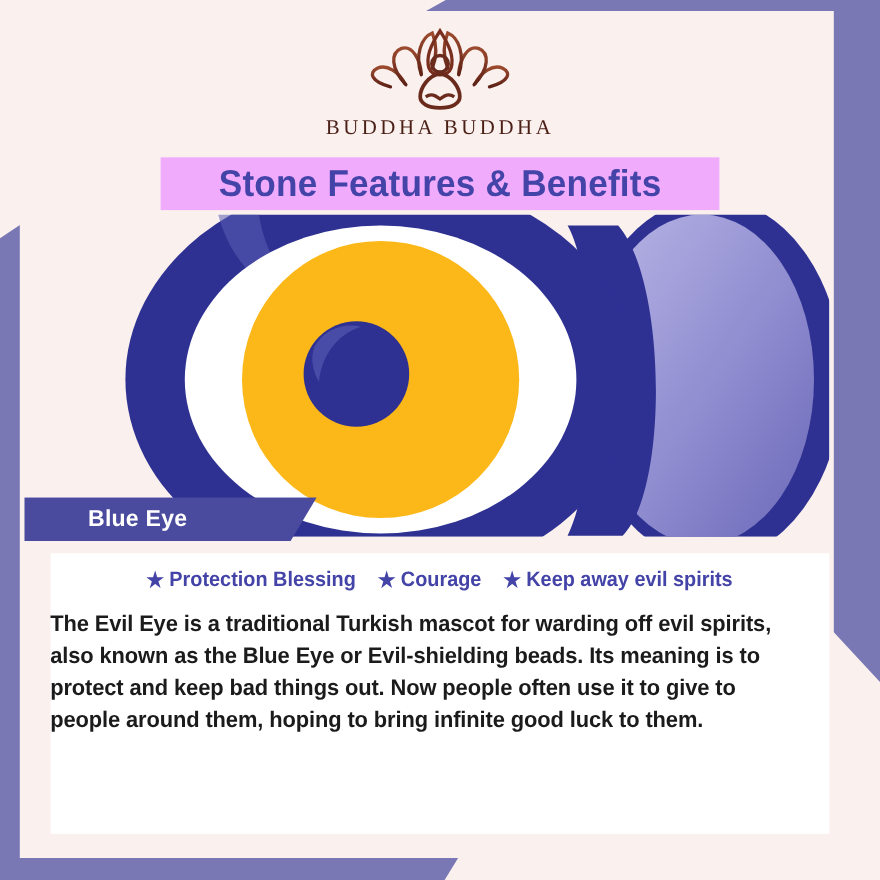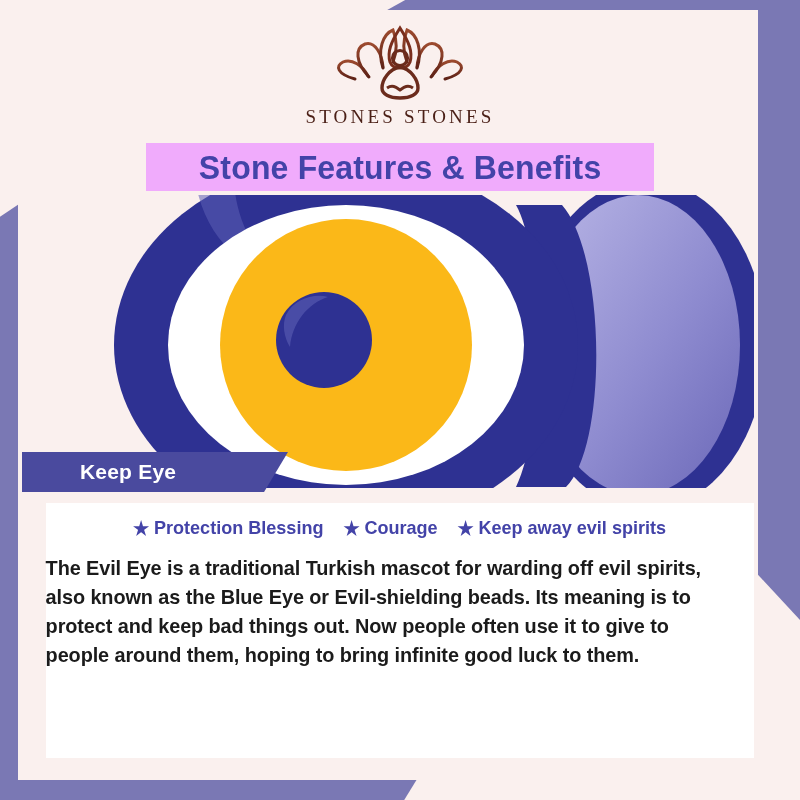--- a/index.html
+++ b/index.html
@@ -249,21 +249,21 @@
       </g>
 
       <path d="M75 6 C84 20 88 30 85 40 C82 48 68 48 65 40 C62 30 66 20 75 6 Z" fill="none" stroke="#7a2e1d" stroke-width="3"></path>
 
       <circle cx="75" cy="36" r="7.5" fill="none" stroke="#6b2b1c" stroke-width="3.2"></circle>
 
       <path d="M75 45 C64 47 57 58 57 66 C57 72 64 76 75 76 C86 76 93 72 93 66 C93 58 86 47 75 45 Z" fill="none" stroke="#6b2b1c" stroke-width="3.4"></path>
 
       <path d="M62 66 C68 62 72 66 75 68 C78 66 82 62 88 66" fill="none" stroke="#6b2b1c" stroke-width="3"></path>
     </svg>
-    <div class="logo-word">STONES STONES</div>
+    <div class="logo-word">BUDDHA BUDDHA</div>
   </div>
 
   <div class="title-banner">
     <div class="title-text">Stone Features &amp; Benefits</div>
   </div>
 
   <div class="hero">
     <svg width="708" height="293" viewBox="0 0 708 293">
       <defs>
         <clipPath id="heroClip">
@@ -300,21 +300,21 @@
 
           <ellipse cx="278" cy="145" rx="48" ry="48" fill="#2e3192"></ellipse>
 
           <path d="M240 120 C248 104 268 98 282 102 C262 108 246 128 244 152 C238 142 236 130 240 120 Z" fill="#5c5fb4" opacity="0.6"></path>
         </g>
       </g>
     </svg>
   </div>
 
   <div class="eye-label">
-    <span class="eye-label-text">Keep Eye</span>
+    <span class="eye-label-text">Blue Eye</span>
   </div>
 
   <div class="text-card">
 
     <div class="features">
       <span class="feature">
         <span class="star">★</span>
         <span>Protection  Blessing</span>
       </span>
       <span class="feature">

